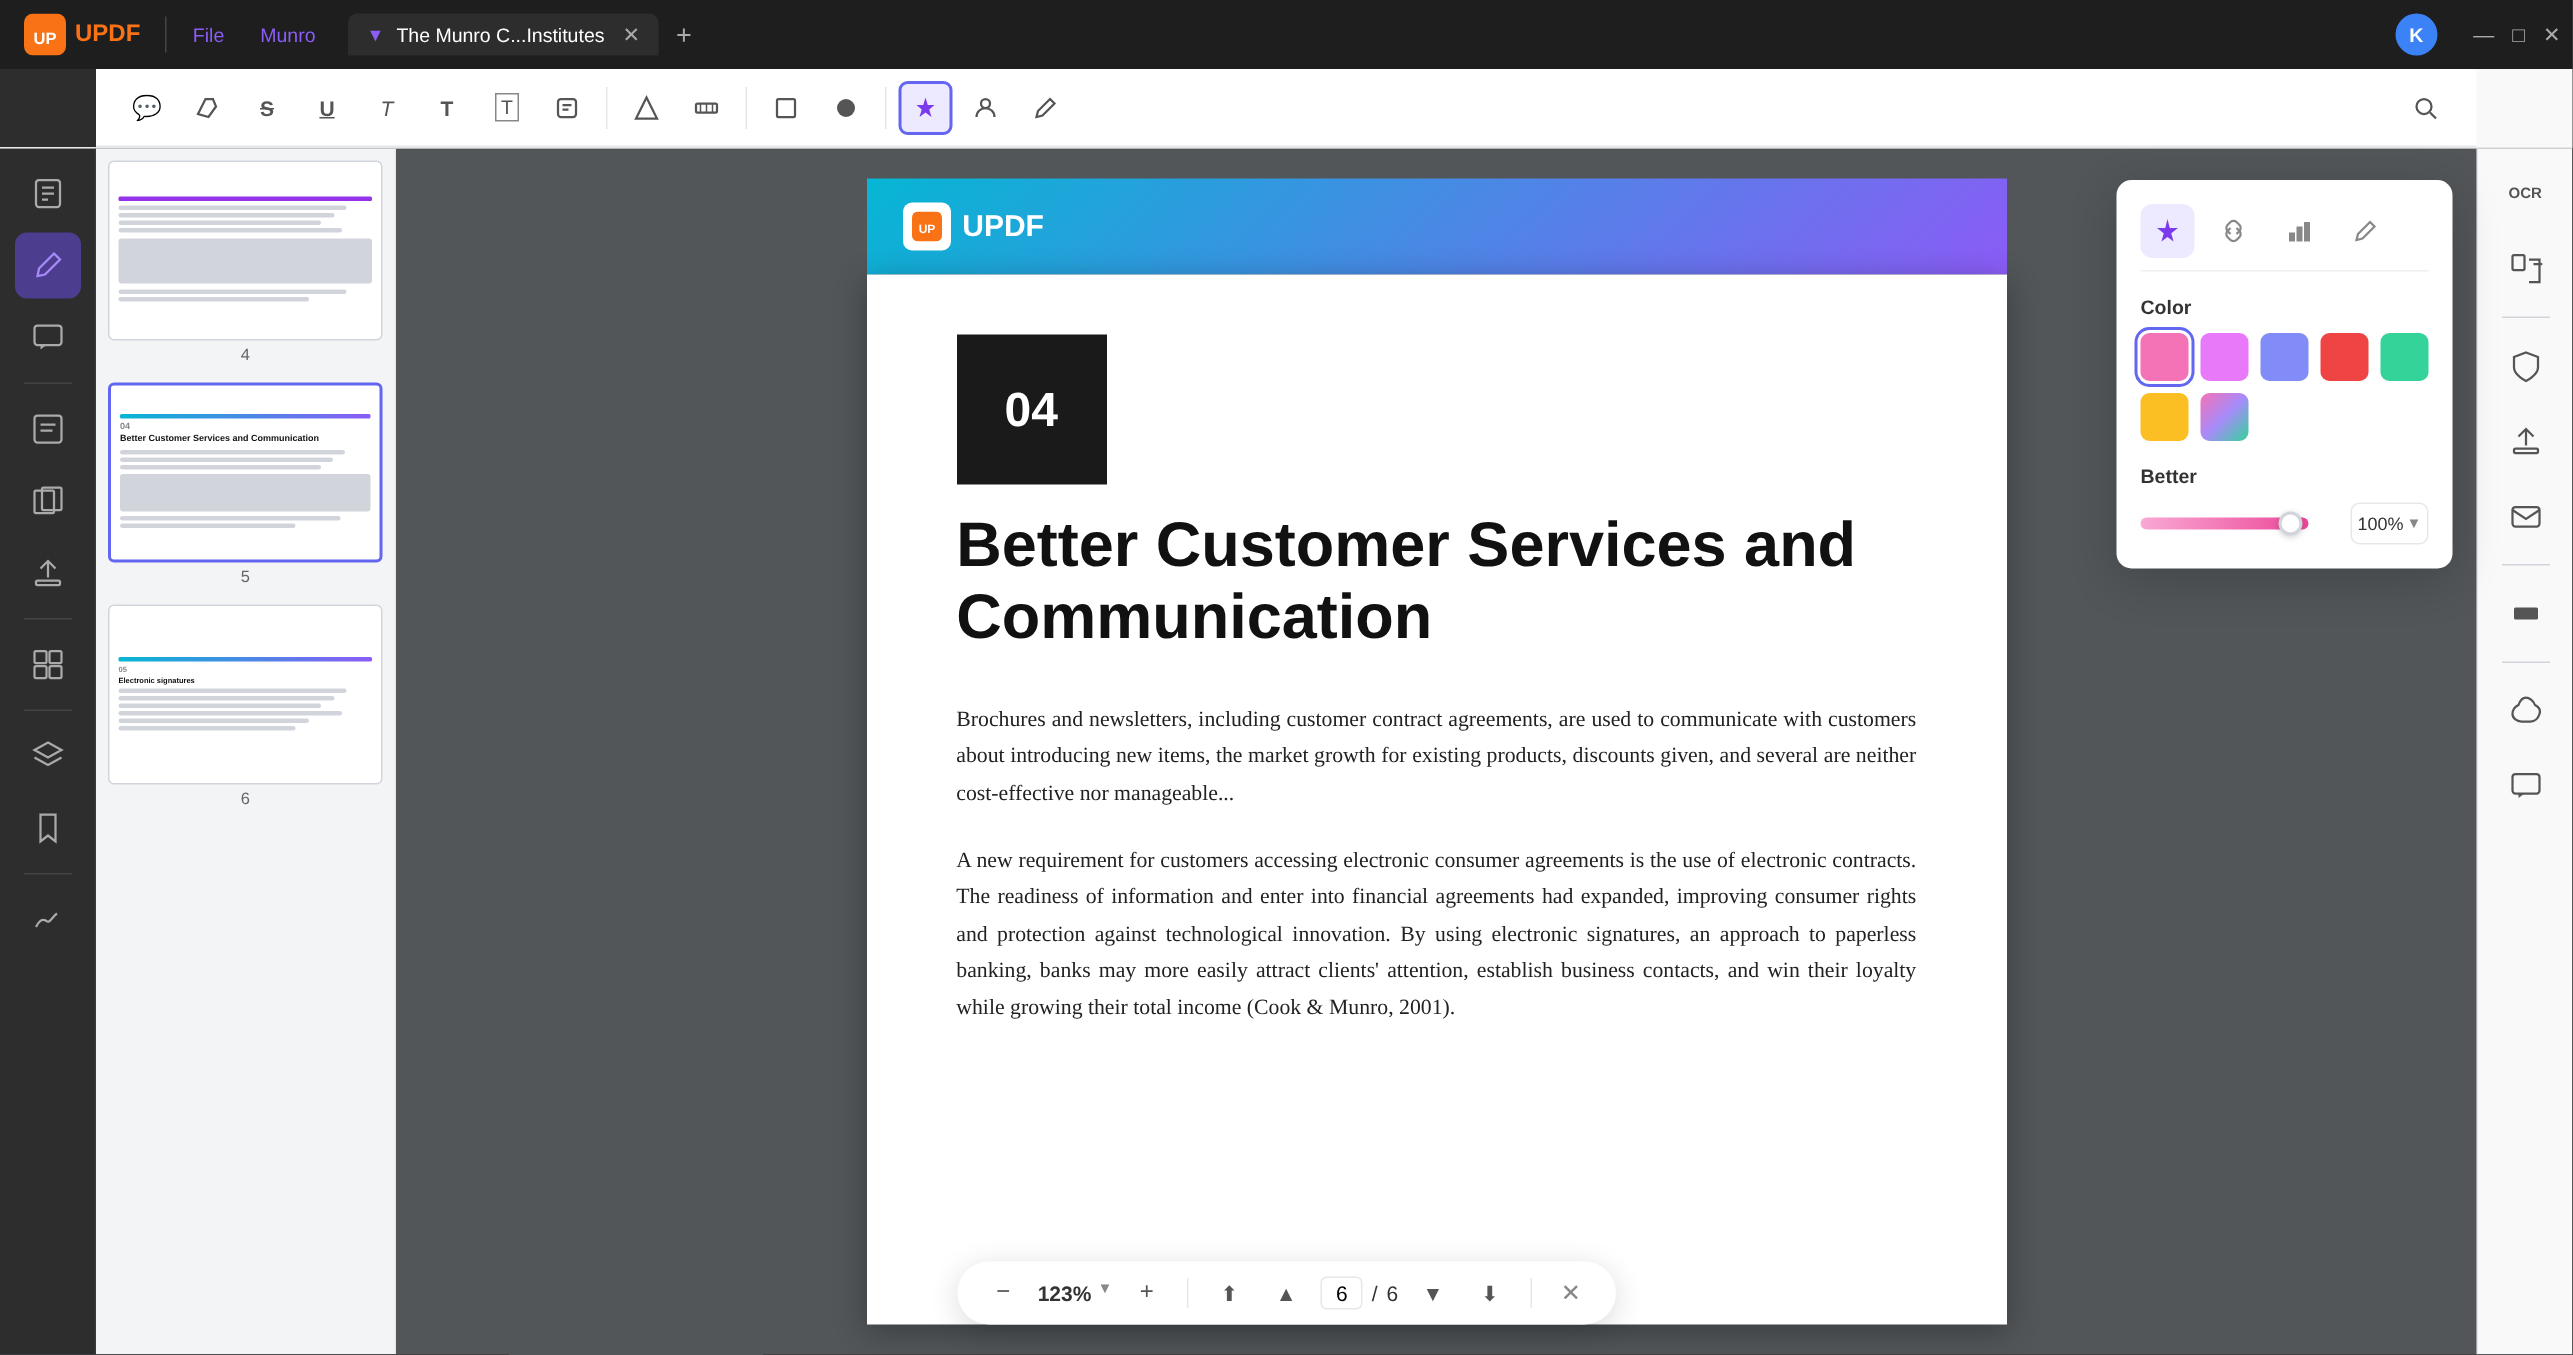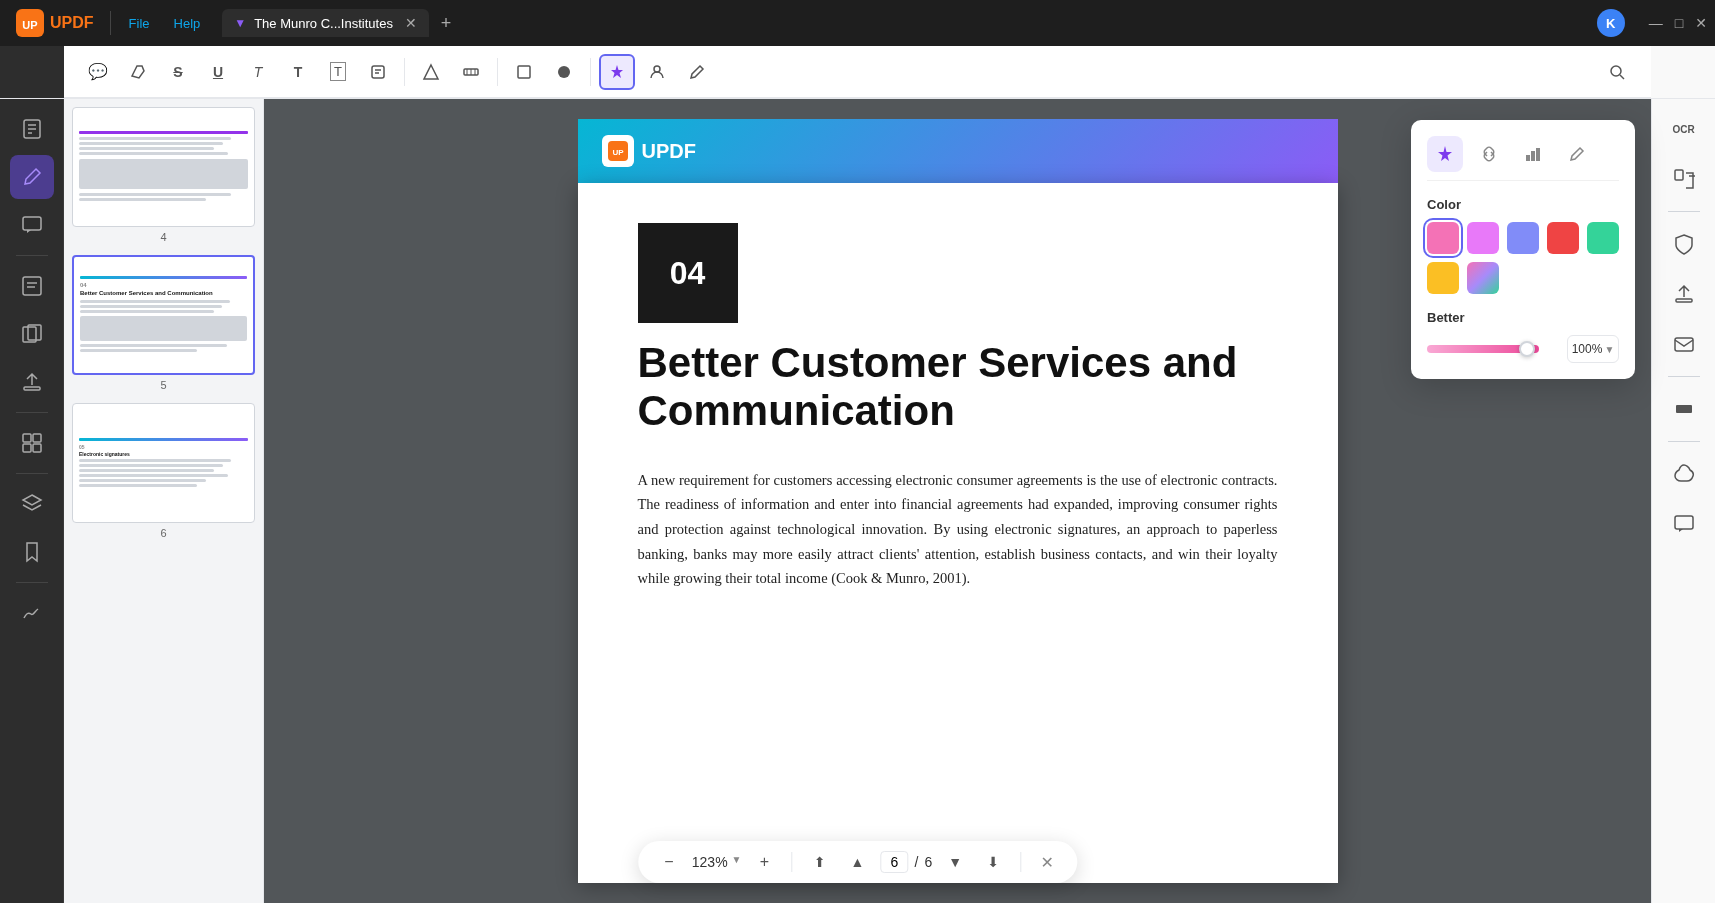--- a/index.html
+++ b/index.html
@@ -5,21 +5,21 @@
     * { box-sizing: border-box; margin: 0; padding: 0; }
     body { font-family: -apple-system, BlinkMacSystemFont, 'Segoe UI', sans-serif; background: #2d2d2d; width: 1715px; height: 903px; overflow: hidden; display: flex; flex-direction: column; }
 
     
     .topbar {
       display: flex; align-items: center; height: 46px; background: #1e1e1e;
       padding: 0 8px; gap: 4px; flex-shrink: 0;
     }
     .topbar-logo { display: flex; align-items: center; gap: 6px; padding: 4px 8px; }
     .topbar-divider { width: 1px; height: 24px; background: #444; margin: 0 4px; }
-    .topbar-menu-item { color: #0ea5e9; font-size: 13px; padding: 4px 10px; cursor: pointer; border-radius: 4px; }
+    .topbar-menu-item { color: #8b5cf6; font-size: 13px; padding: 4px 10px; cursor: pointer; border-radius: 4px; }
     .tab-container { display: flex; align-items: center; background: #2d2d2d; border-radius: 6px 6px 0 0; padding: 6px 12px; gap: 8px; margin-left: 8px; }
     .tab-icon { color: #8b5cf6; font-size: 12px; }
     .tab-close { color: #aaa; font-size: 14px; cursor: pointer; margin-left: 4px; }
     .tab-add { color: #aaa; font-size: 18px; cursor: pointer; margin-left: 8px; }
     .topbar-right { margin-left: auto; display: flex; align-items: center; gap: 8px; }
     .avatar { width: 28px; height: 28px; border-radius: 50%; background: #3b82f6; display: flex; align-items: center; justify-content: center; color: white; font-size: 13px; font-weight: 600; }
     .window-controls { display: flex; gap: 12px; margin-left: 16px; }
     .win-btn { color: #aaa; font-size: 14px; cursor: pointer; }
 
     
@@ -140,42 +140,42 @@
       display: flex; align-items: center; justify-content: center; font-size: 12px; color: #333;
     }
 
     
     .bottom-bar {
       position: fixed; bottom: 20px; left: 50%; transform: translateX(-50%);
       display: flex; align-items: center; background: white; border-radius: 28px;
       box-shadow: 0 4px 20px rgba(0,0,0,0.15); padding: 6px 16px; gap: 8px;
     }
     .zoom-btn { width: 30px; height: 30px; border-radius: 50%; display: flex; align-items: center; justify-content: center; cursor: pointer; color: #555; font-size: 16px; }
-    .zoom-display { display: flex; gap: 4px; font-size: 14px; color: #333; cursor: pointer; }
+    .zoom-display { display: flex; gap: 4px; font-size: 14px; color: #333; cursor: pointer; font-weight: bold; }
     .zoom-arrow { font-size: 10px; color: #888; }
     .bar-sep { width: 1px; height: 20px; background: #e5e7eb; margin: 0 4px; }
     .nav-btn { width: 30px; height: 30px; display: flex; align-items: center; justify-content: center; cursor: pointer; color: #555; font-size: 14px; border-radius: 4px; }
     .page-indicator { font-size: 14px; color: #333; display: flex; align-items: center; gap: 6px; }
     .page-input { width: 28px; text-align: center; border: 1px solid #e5e7eb; border-radius: 4px; font-size: 14px; padding: 2px 4px; }
     .close-nav { width: 28px; height: 28px; display: flex; align-items: center; justify-content: center; cursor: pointer; color: #888; font-size: 16px; }
   </style>
 </head>
 <body>
 
 <div class="topbar">
   <div class="topbar-logo">
     <svg width="28" height="28" viewBox="0 0 28 28">
       <rect width="28" height="28" rx="6" fill="#f97316"></rect>
       <text x="14" y="20" text-anchor="middle" fill="white" font-size="11" font-weight="800">UP</text>
     </svg>
     <span style="color:#f97316;font-weight:700;font-size:16px;">UPDF</span>
   </div>
   <div class="topbar-divider"></div>
   <div class="topbar-menu-item">File</div>
-  <div class="topbar-menu-item">Help</div>
+  <div class="topbar-menu-item">Munro</div>
 
   <div class="tab-container">
     <span class="tab-icon">▼</span>
     <span style="color:#fff;font-size:13px;">The Munro C...Institutes</span>
     <span class="tab-close">✕</span>
   </div>
   <span class="tab-add">+</span>
 
   <div class="topbar-right">
     <div class="avatar">K</div>
@@ -413,20 +413,21 @@
         </div>
       </div>
 
       <div class="pdf-page">
         <div class="page-section-num">
           <span class="section-num-text">04</span>
         </div>
         <div class="page-title">Better Customer Services and Communication</div>
 
         <div class="page-body">
+          <p style="margin-bottom:20px;">Brochures and newsletters, including customer contract agreements, are used to communicate with customers about introducing new items, the market growth for existing products, discounts given, and several are neither cost-effective nor manageable...</p>
           <p style="margin-bottom:20px;">A new require­ment for customers accessing electronic con­sumer agreements is the use of electronic con­tracts. The read­iness of information and enter into financial agreements had expanded, improving consumer rights and protection against technological innovation. By using electronic signatures, an approach to paperless banking, banks may more easily attract clients' attention, establish business contacts, and win their loyalty while growing their total income (Cook &amp; Munro, 2001).</p>
         </div>
       </div>
     </div>
 
   </div>
 
   <div class="right-panel">
     <div class="right-tool-btn" style="font-size:10px;font-weight:700;color:#555;">OCR</div>
     <div class="right-tool-btn">

